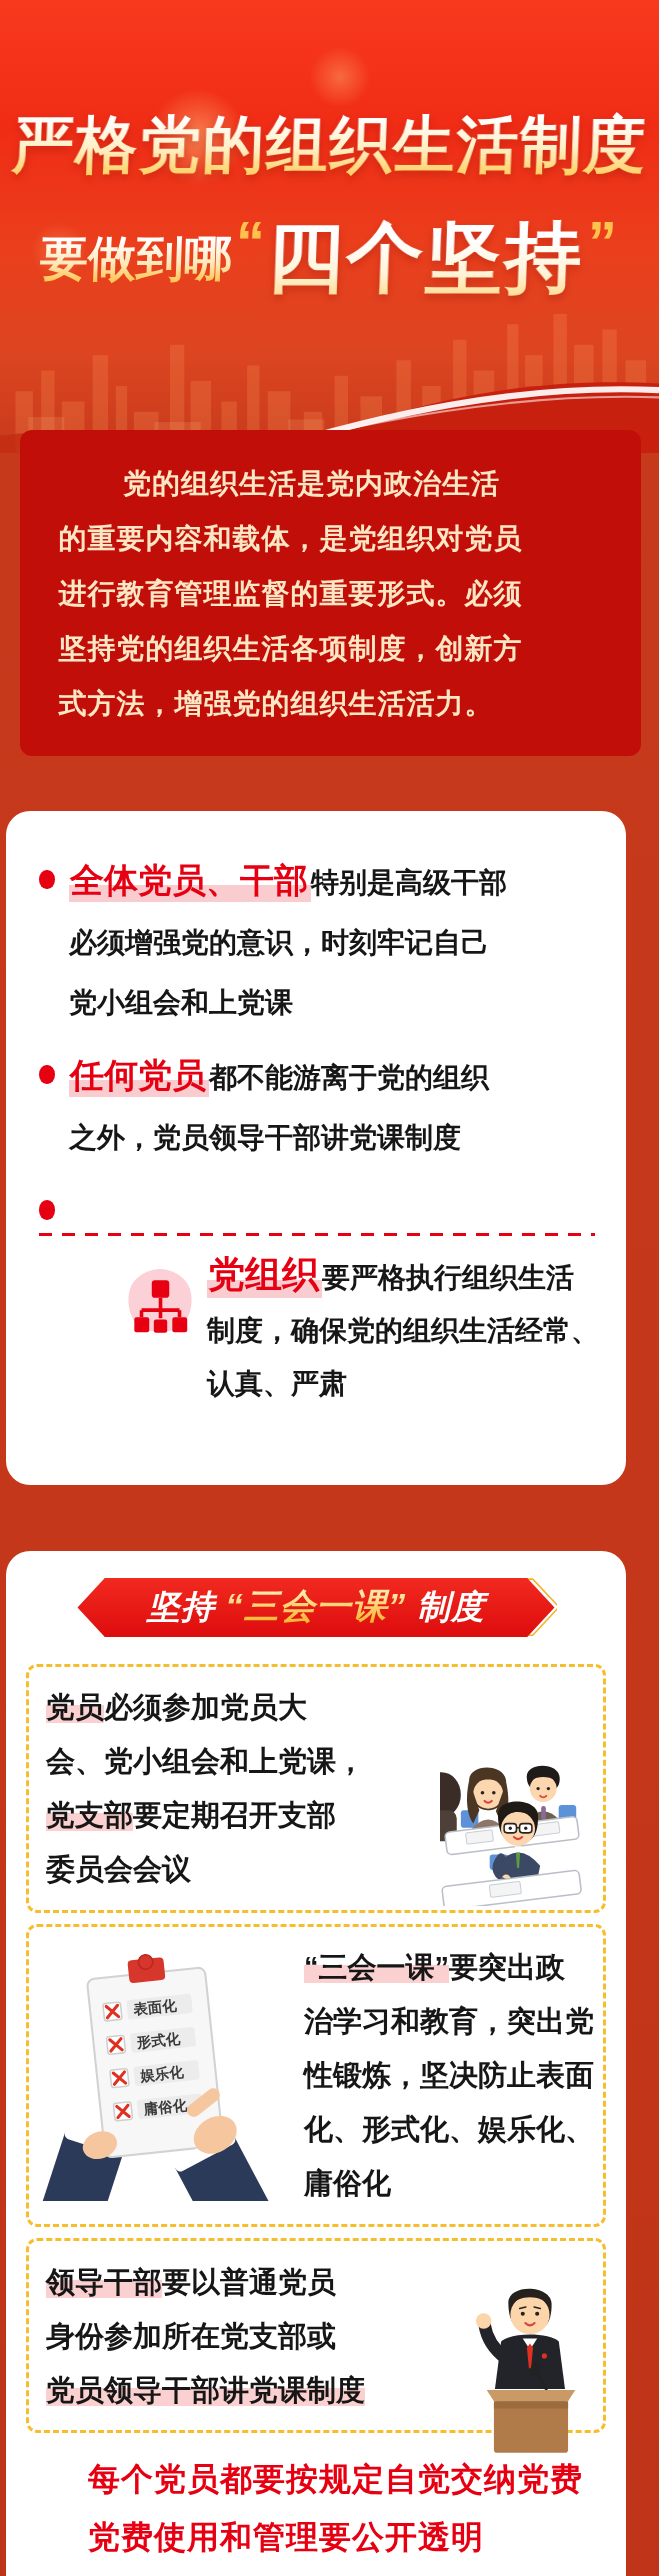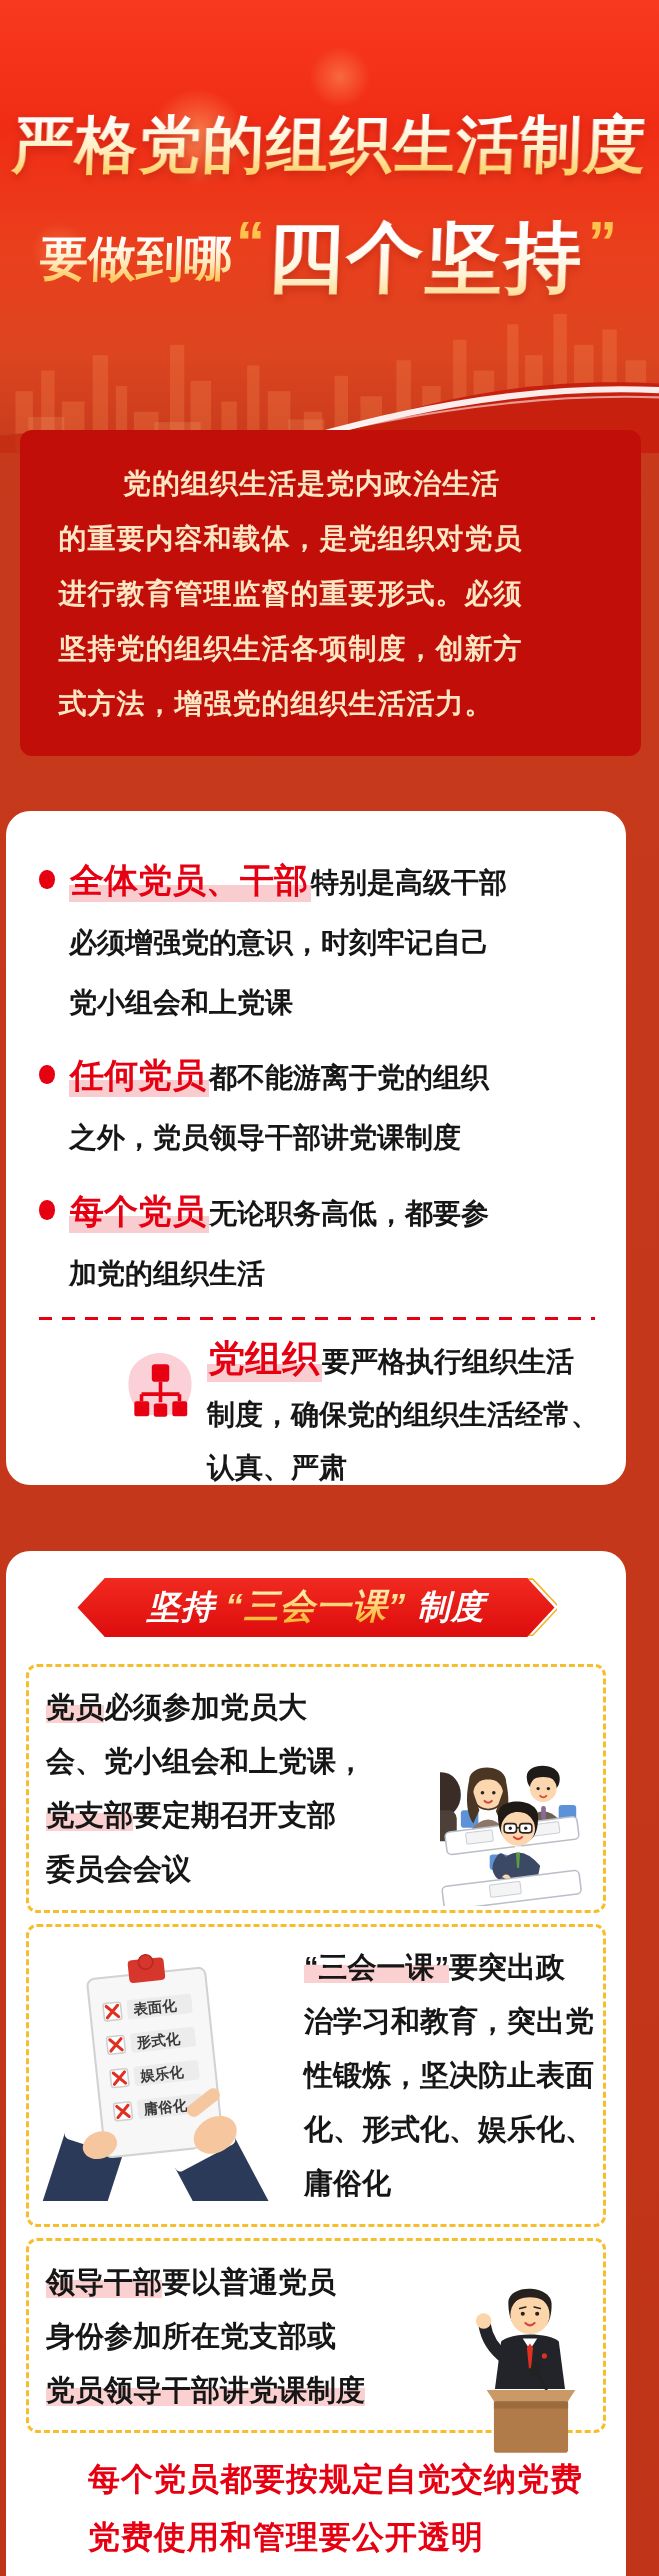--- a/index.html
+++ b/index.html
@@ -152,24 +152,20 @@
     </div>
     <div class="bullet">
       <div class="dot"></div>
       <div class="btext">
           <div class="tline"><span class="kw">任何党员</span><span>都不能游离于党的组织</span></div>
           <div class="tline"><span>之外，党员领导干部讲党课制度</span></div>
         </div>
     </div>
     <div class="bullet">
       <div class="dot"></div>
-      <div class="btext">
-          <div class="tline"><span class="kw">每个党员</span><span>无论职务高低，都要参</span></div>
-          <div class="tline"><span>加党的组织生活</span></div>
-        </div>
     </div>
     <div class="rdash"></div>
     <div class="org">
       <svg class="org-icon" width="72" height="77" viewBox="0 0 140 150">
         <path d="M70,6 C92,6 120,20 128,44 C136,68 130,100 113,116 C96,132 44,132 27,116 C10,100 4,68 12,44 C20,20 48,6 70,6 Z" fill="#fbd0d6"></path>
         <rect x="54" y="28" width="34" height="34" rx="6" fill="#e60012"></rect>
         <path d="M71,62 L71,86 M34,86 L108,86 M34,86 L34,100 M108,86 L108,100 M71,86 L71,102" stroke="#e60012" stroke-width="7" fill="none"></path>
         <rect x="20" y="100" width="29" height="29" rx="4" fill="#e60012"></rect>
         <rect x="58" y="104" width="26" height="26" rx="4" fill="#e60012"></rect>
         <rect x="94" y="100" width="29" height="29" rx="4" fill="#e60012"></rect>

